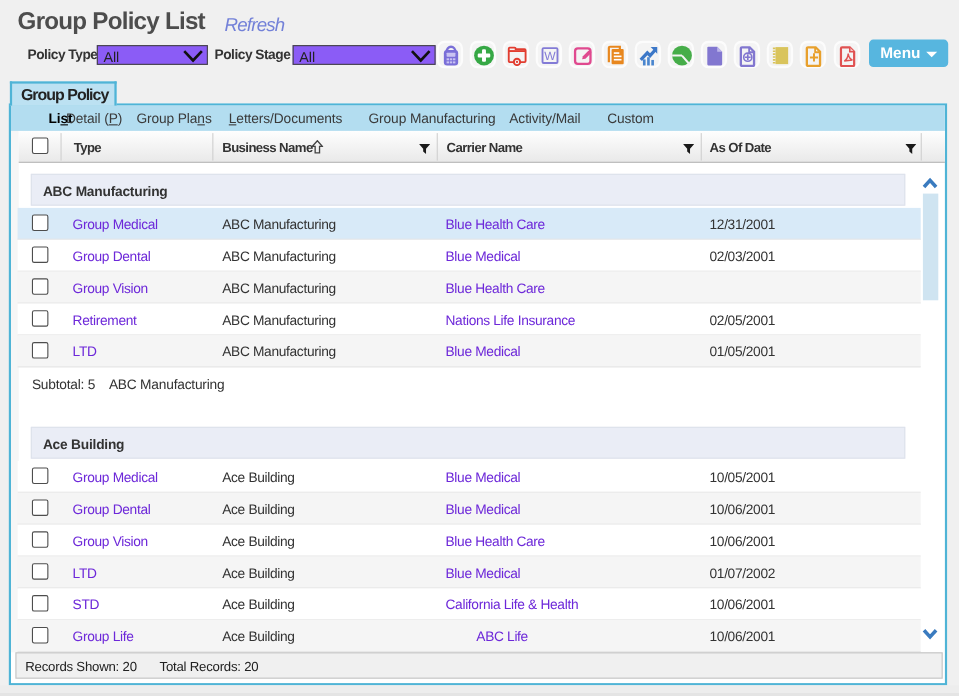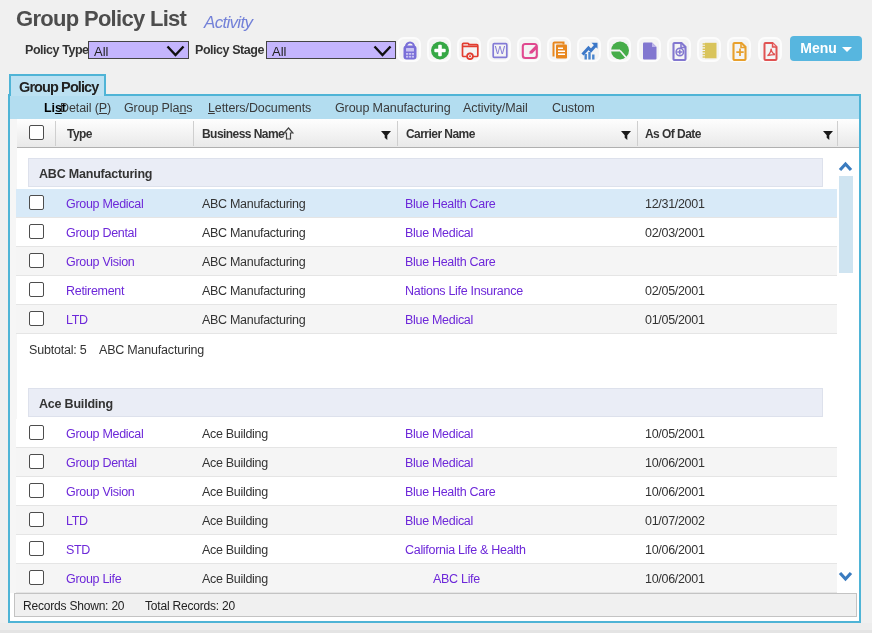--- a/index.html
+++ b/index.html
@@ -1,21 +1,21 @@
 <!DOCTYPE html>
 <html><head>
 <meta charset="utf-8">
 <style>
 * { margin:0; padding:0; box-sizing:border-box; }
 html,body { width:872px; height:633px; background:#f0f0f0; font-family:"Liberation Sans", sans-serif; overflow:hidden; }
 .abs { position:absolute; }
 #title { left:16px; top:6px; font-size:22px; font-weight:bold; color:#4d4d4d; letter-spacing:-0.7px; }
 #refresh { left:204px; top:13px; font-size:17px; font-style:italic; color:#7381d8; letter-spacing:-0.7px; }
 .lbl { font-size:12.5px; font-weight:bold; color:#333; letter-spacing:-0.45px; }
-.sel { background:#c4b5fd; border:1px solid #444; height:18px; }
+.sel { background:#8b5cf6; border:1px solid #444; height:18px; }
 .sel .st { position:absolute; left:5px; top:2px; font-size:13px; color:#222; }
 .sel svg { position:absolute; right:3px; top:3px; }
 .ibtn { width:24px; height:25px; top:37px; background:#f4f4f4; border:2px solid #fcfcfc; border-radius:7px; }
 .ibtn svg { position:absolute; left:1px; top:1px; }
 #menu { left:790px; top:36px; width:72px; height:25px; background:#57b6df; border-radius:4px; color:#fff; font-size:14px; font-weight:bold; text-align:center; line-height:25px; }
 #menu .car { display:inline-block; width:0; height:0; border-left:5px solid transparent; border-right:5px solid transparent; border-top:5px solid #fff; margin-left:5px; vertical-align:middle; }
 #panel { left:8px; top:94px; width:853px; height:529px; border:2px solid #4fb4d6; background:#fff; }
 #tab { left:9px; top:74px; width:97px; height:22px; border:2px solid #4fb4d6; border-bottom:none; background:#bce1f2; font-size:14.5px; font-weight:bold; color:#222; padding-left:8px; padding-top:3px; letter-spacing:-0.9px; white-space:nowrap; z-index:5; }
 #strip { left:10px; top:96px; width:849px; height:23px; background:#b3ddf0; z-index:4; }
 .tl { position:absolute; top:5px; font-size:12.5px; color:#3a3a3a; letter-spacing:-0.1px; }
@@ -28,21 +28,21 @@
 .row { left:16px; width:821px; height:29px; border-bottom:1px solid #e5e5e5; font-size:12.5px; color:#333; letter-spacing:-0.3px; }
 .row .c { position:absolute; top:8px; }
 .lnk { color:#6d28d9; }
 .sub { left:16px; width:821px; height:29px; font-size:12.5px; color:#333; letter-spacing:-0.2px; }
 #footer { left:14px; top:593px; width:843px; height:24px; background:#f0f0f0; border:1px solid #c3c3c3; font-size:12px; color:#222; letter-spacing:-0.2px; }
 #bottomstrip { left:0; top:623px; width:872px; height:10px; background:#ededed; border-bottom:3px solid #e4e4e4; }
 </style>
 </head>
 <body>
 <div class="abs" id="title">Group Policy List</div>
-<div class="abs" id="refresh">Activity</div>
+<div class="abs" id="refresh">Refresh</div>
 
 <div class="abs lbl" style="left:25px; top:43px;">Policy Type</div>
 <div class="abs sel" style="left:88px; top:41px; width:101px;">
   <span class="st">All</span>
   <svg width="19" height="12" viewBox="0 0 19 12">
       <polyline points="1.5,1.5 9.5,10 17.5,1.5" fill="none" stroke="#111" stroke-width="2.4"></polyline>
     </svg>
 </div>
 <div class="abs lbl" style="left:195px; top:43px;">Policy Stage</div>
 <div class="abs sel" style="left:266px; top:41px; width:130px;">

